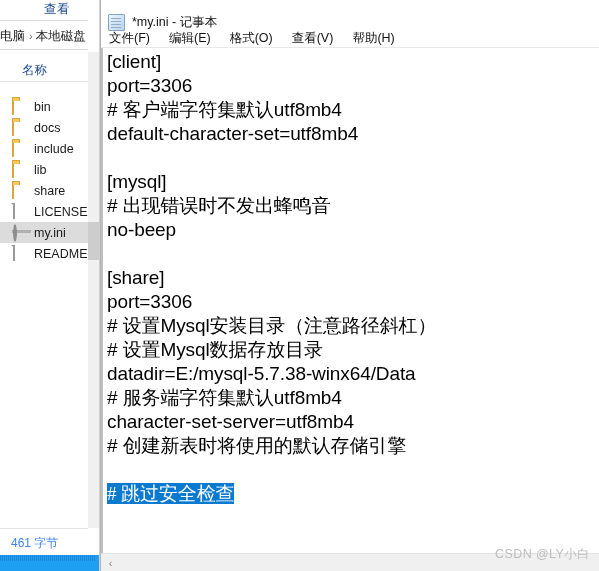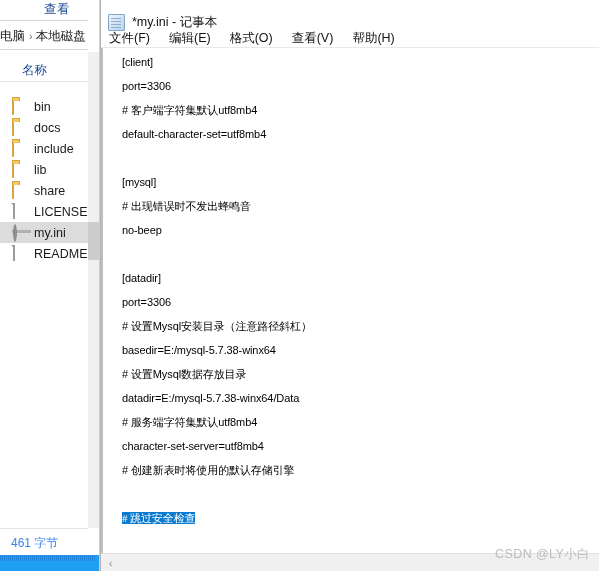--- a/index.html
+++ b/index.html
@@ -209,26 +209,25 @@
   .np-textarea {
     position: absolute; left: 0; top: 48px;
     width: 498px; height: 505px;
     background: #ffffff;
     border-left: 2px solid #bfbfbf;
     overflow: hidden;
     padding: 2px 0 0 4px;
   }
   .np-line {
     height: 24px; line-height: 24px;
-    font-size: 11px;
+    font-size: 19px;
     font-family: "Liberation Sans", "DejaVu Sans", sans-serif;
     color: #000000;
     white-space: pre;
     letter-spacing: -0.1px;
-    margin-left: 15px;
   }
   .np-line .sel {
     background: #0a7ad1;
     color: #ffffff;
     font-family: Liberation Serif, serif;
   }
   .np-hscroll {
     position: absolute; left: 0; top: 553px;
     width: 498px; height: 18px;
     background: #f0f0f0;
@@ -340,24 +339,23 @@
     <div class="np-textarea" id="np-text">
         <div class="np-line">[client]</div>
         <div class="np-line">port=3306</div>
         <div class="np-line"># 客户端字符集默认utf8mb4</div>
         <div class="np-line">default-character-set=utf8mb4</div>
         <div class="np-line">&nbsp;</div>
         <div class="np-line">[mysql]</div>
         <div class="np-line"># 出现错误时不发出蜂鸣音</div>
         <div class="np-line">no-beep</div>
         <div class="np-line">&nbsp;</div>
-        <div class="np-line">[datadir]</div>
+        <div class="np-line">[share]</div>
         <div class="np-line">port=3306</div>
         <div class="np-line"># 设置Mysql安装目录（注意路径斜杠）</div>
-        <div class="np-line">basedir=E:/mysql-5.7.38-winx64</div>
         <div class="np-line"># 设置Mysql数据存放目录</div>
         <div class="np-line">datadir=E:/mysql-5.7.38-winx64/Data</div>
         <div class="np-line"># 服务端字符集默认utf8mb4</div>
         <div class="np-line">character-set-server=utf8mb4</div>
         <div class="np-line"># 创建新表时将使用的默认存储引擎</div>
         <div class="np-line">&nbsp;</div>
         <div class="np-line"><span class="sel"># 跳过安全检查</span></div>
       </div>
 
     <div class="np-hscroll">

